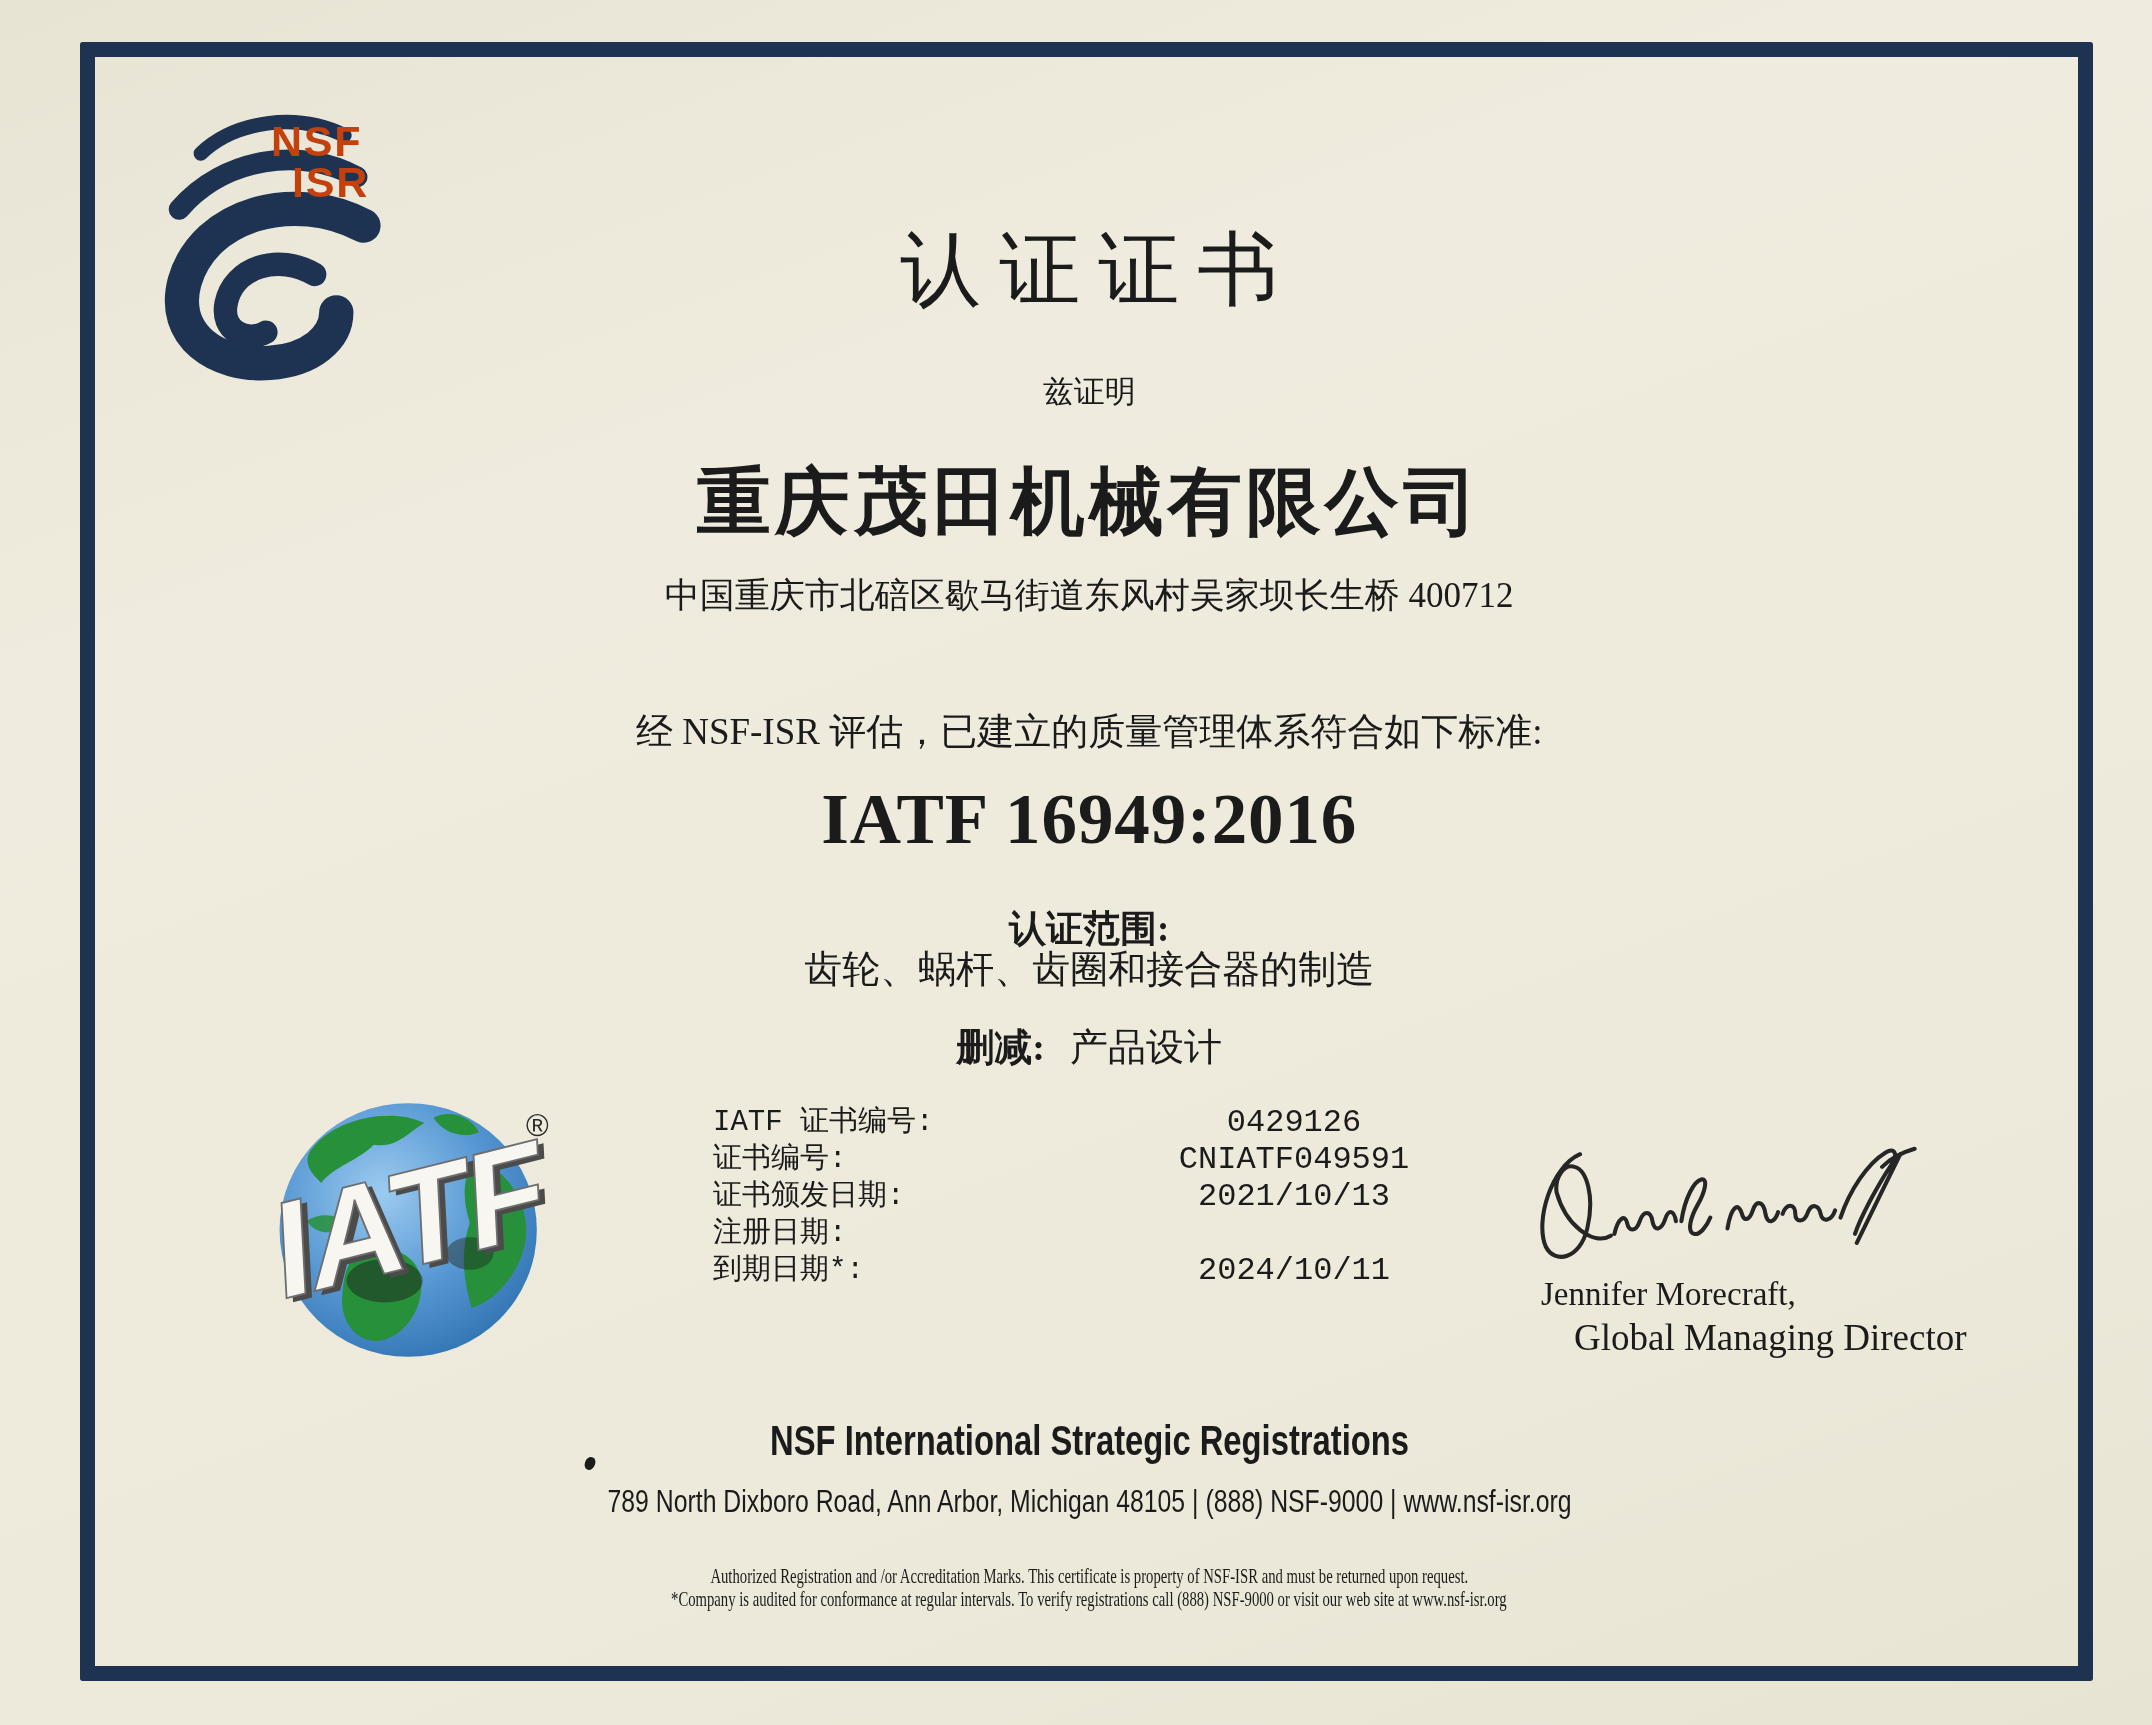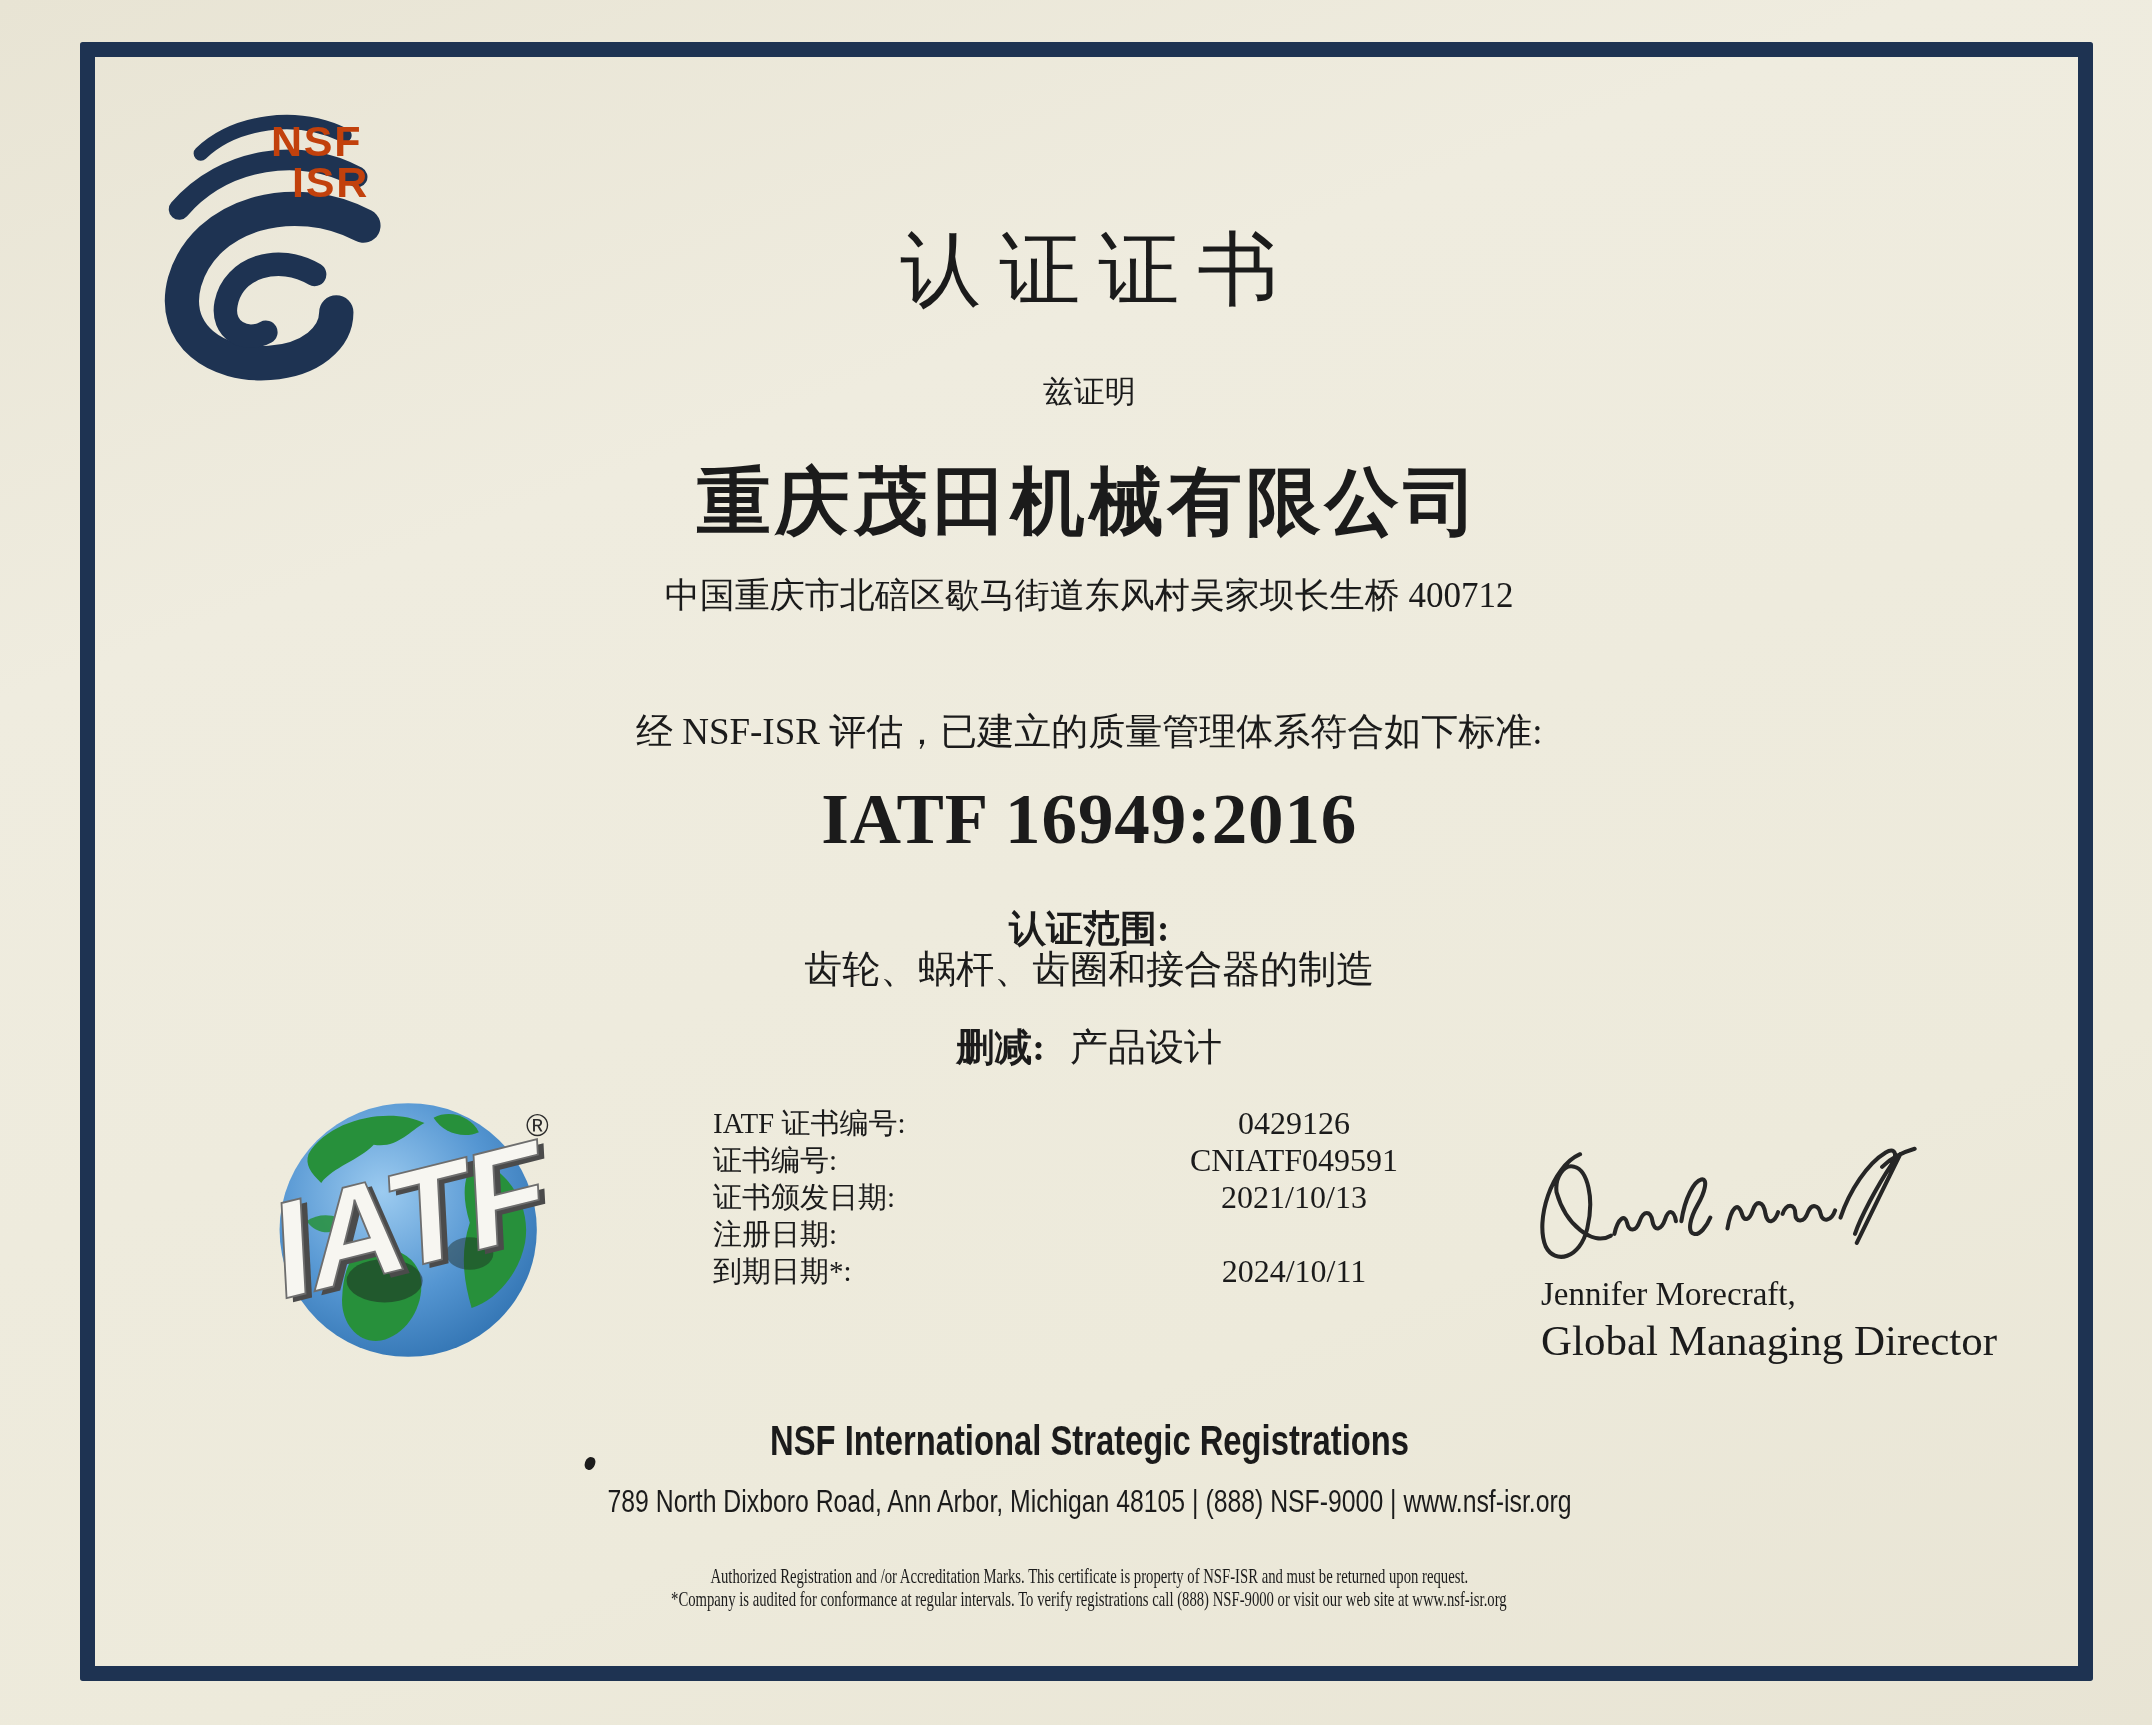--- a/index.html
+++ b/index.html
@@ -29,31 +29,31 @@
   .company-name{top:453px;font-size:74px;font-weight:bold;letter-spacing:4.5px;}
   .company-address{top:572px;font-size:35px;}
   .assessment-line{top:707px;font-size:37px;}
   .standard-name{top:779px;font-size:71px;font-weight:bold;letter-spacing:0.9px;}
   .scope-heading{top:904px;font-size:37px;font-weight:bold;}
   .scope-text{top:944px;font-size:38px;}
   .exclusion-line{top:1022px;font-size:38px;}
   .exclusion-line .lbl{font-weight:bold;text-align:center;}
   .exclusion-line .val{margin-left:25px;margin-top:16px;}
   
-  .details{left:713px;top:1105px;width:1040px;}
+  .details{left:713px;top:1105px;width:1040px;font-family:Liberation Mono, monospace;}
   .detail-row{position:relative;height:37px;}
   .detail-label{position:absolute;left:0;top:0;font-size:29px;line-height:36px;}
   .detail-value{position:absolute;left:355px;top:0;width:452px;text-align:center;font-size:32px;line-height:36px;}
   
   .iatf-globe{left:256px;top:1076px;width:308px;height:308px;overflow:visible;}
   
   .signature-svg{left:1524px;top:1127px;width:416px;height:163px;overflow:visible;}
   .signature-svg path{fill:none;stroke:#262626;stroke-width:4.5;stroke-linecap:round;stroke-linejoin:round;}
   .sig-name{left:1541px;top:1276px;font-size:33px;}
-  .sig-title{left:1541px;top:1316px;font-size:43px;}
+  .sig-title{left:1574px;top:1316px;font-size:37px;}
   
   .footer-org{top:1417px;font-family:"Liberation Sans","DejaVu Sans",sans-serif;font-weight:bold;font-size:42px;}
   .footer-org .squeeze{display:inline-block;transform:scaleX(.78);transform-origin:center;}
   .footer-address{top:1484px;font-family:"Liberation Sans","DejaVu Sans",sans-serif;font-size:31px;}
   .footer-address .squeeze{display:inline-block;transform:scaleX(.8);transform-origin:center;}
   .fine-print{font-size:21px;}
   .fp1{top:1564px;}
   .fp2{top:1587px;}
   .fine-print .squeeze{display:inline-block;transform:scaleX(.7);transform-origin:center;}
   .ink-speck{left:585px;top:1457px;width:10px;height:12.7px;background:#1c1c1c;border-radius:50% 40% 50% 45%;transform:rotate(18deg);}

